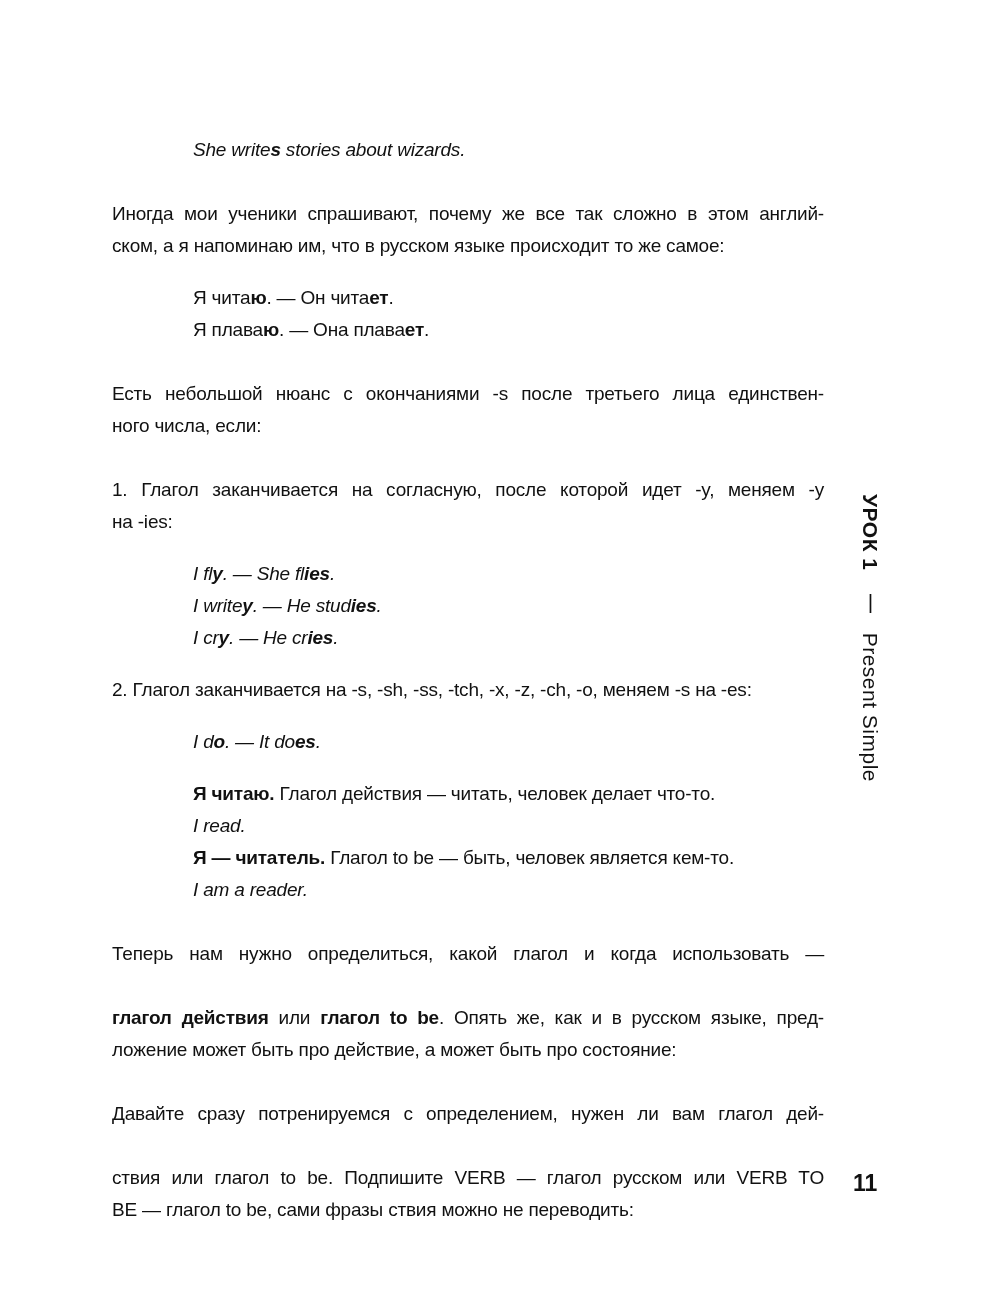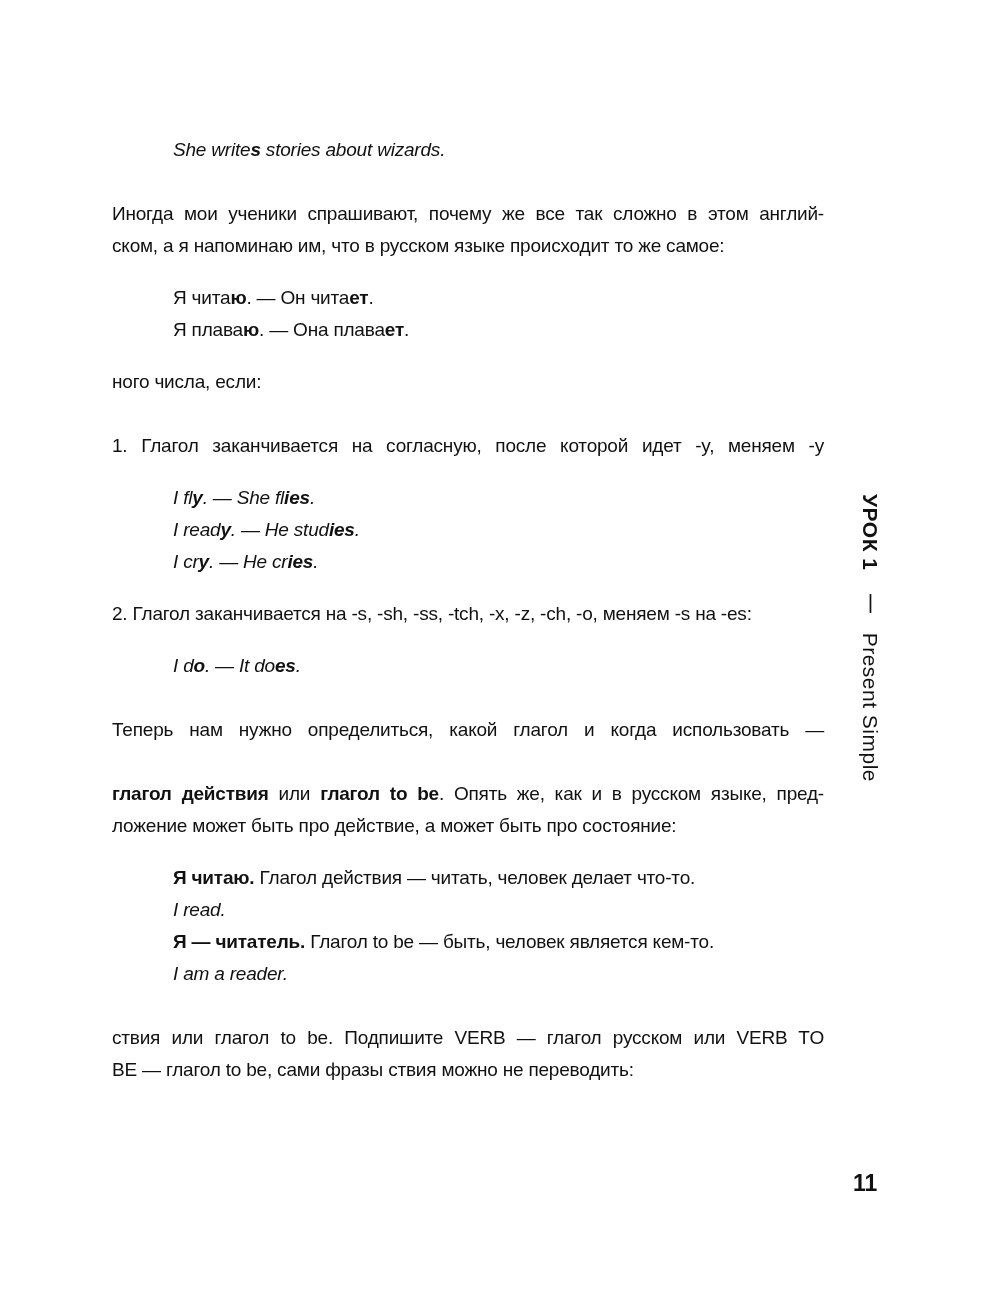--- a/index.html
+++ b/index.html
@@ -10,21 +10,21 @@
     font-family: "Liberation Sans", sans-serif;
     position: relative;
     overflow: hidden;
   }
   #content {
     position: absolute;
     left: 112px; top: 134px;
     width: 712px;
   }
   .block { margin-bottom: 20px; }
-  .block.indent { margin-left: 61px; }
+  .block.indent { margin-left: 81px; }
   .line {
     font-size: 19px;
     line-height: 32px;
     letter-spacing: -0.2px;
     color: #111111;
   }
   .line.just {
     text-align: justify;
     text-align-last: justify;
     margin-top: 32px;
@@ -66,48 +66,51 @@
     </div>
     <div class="block">
       <div class="line just"><span class="seg">Иногда мои ученики спрашивают, почему же все так сложно в этом англий-</span></div>
       <div class="line"><span class="seg">ском, а я напоминаю им, что в русском языке происходит то же самое:</span></div>
     </div>
     <div class="block indent">
       <div class="line"><span class="seg">Я чита</span><span class="seg b">ю</span><span class="seg">. — Он чита</span><span class="seg b">ет</span><span class="seg">.</span></div>
       <div class="line"><span class="seg">Я плава</span><span class="seg b">ю</span><span class="seg">. — Она плава</span><span class="seg b">ет</span><span class="seg">.</span></div>
     </div>
     <div class="block">
+      <div class="line just"><span class="seg">Есть небольшой нюанс с окончаниями -s после третьего лица единствен-</span></div>
       <div class="line"><span class="seg">ного числа, если:</span></div>
     </div>
     <div class="block">
       <div class="line just"><span class="seg">1. Глагол заканчивается на согласную, после которой идет -y, меняем -y</span></div>
+      <div class="line"><span class="seg">на -ies:</span></div>
     </div>
     <div class="block indent">
       <div class="line"><span class="seg i">I fl</span><span class="seg b i">y</span><span class="seg i">. — She fl</span><span class="seg b i">ies</span><span class="seg i">.</span></div>
-      <div class="line"><span class="seg i">I read</span><span class="seg b i">y</span><span class="seg i">. — He stud</span><span class="seg b i">ies</span><span class="seg i">.</span></div>
+      <div class="line"><span class="seg i">I write</span><span class="seg b i">y</span><span class="seg i">. — He stud</span><span class="seg b i">ies</span><span class="seg i">.</span></div>
       <div class="line"><span class="seg i">I cr</span><span class="seg b i">y</span><span class="seg i">. — He cr</span><span class="seg b i">ies</span><span class="seg i">.</span></div>
     </div>
     <div class="block">
       <div class="line"><span class="seg">2. Глагол заканчивается на -s, -sh, -ss, -tch, -x, -z, -ch, -o, меняем -s на -es:</span></div>
     </div>
     <div class="block indent">
       <div class="line"><span class="seg i">I d</span><span class="seg b i">o</span><span class="seg i">. — It do</span><span class="seg b i">es</span><span class="seg i">.</span></div>
     </div>
-    <div class="block">
-      <div class="line just"><span class="seg">Теперь нам нужно определиться, какой глагол и когда использовать —</span></div>
-      <div class="line just"><span class="seg b">глагол действия</span><span class="seg"> или </span><span class="seg b">глагол to be</span><span class="seg">. Опять же, как и в русском языке, пред-</span></div>
-      <div class="line"><span class="seg">ложение может быть про действие, а может быть про состояние:</span></div>
-    </div>
     <div class="block indent">
       <div class="line"><span class="seg b">Я читаю.</span><span class="seg"> Глагол действия — читать, человек делает что-то.</span></div>
       <div class="line"><span class="seg i">I read.</span></div>
       <div class="line"><span class="seg b">Я — читатель.</span><span class="seg"> Глагол to be — быть, человек является кем-то.</span></div>
       <div class="line"><span class="seg i">I am a reader.</span></div>
     </div>
     <div class="block">
+      <div class="line just"><span class="seg">Теперь нам нужно определиться, какой глагол и когда использовать —</span></div>
+      <div class="line just"><span class="seg b">глагол действия</span><span class="seg"> или </span><span class="seg b">глагол to be</span><span class="seg">. Опять же, как и в русском языке, пред-</span></div>
+      <div class="line"><span class="seg">ложение может быть про действие, а может быть про состояние:</span></div>
+    </div>
+    <div class="block">
+      <div class="line just"><span class="seg">Давайте сразу потренируемся с определением, нужен ли вам глагол дей-</span></div>
       <div class="line just"><span class="seg">ствия или глагол to be. Подпишите VERB — глагол русском или VERB TO</span></div>
       <div class="line"><span class="seg">BE — глагол to be, сами фразы ствия можно не переводить:</span></div>
     </div>
   </main>
 
 <aside id="sidebar">
   <span class="lesson">УРОК 1</span>
   <span class="vdiv">|</span>
   <span class="topic">Present Simple</span>
 </aside>

